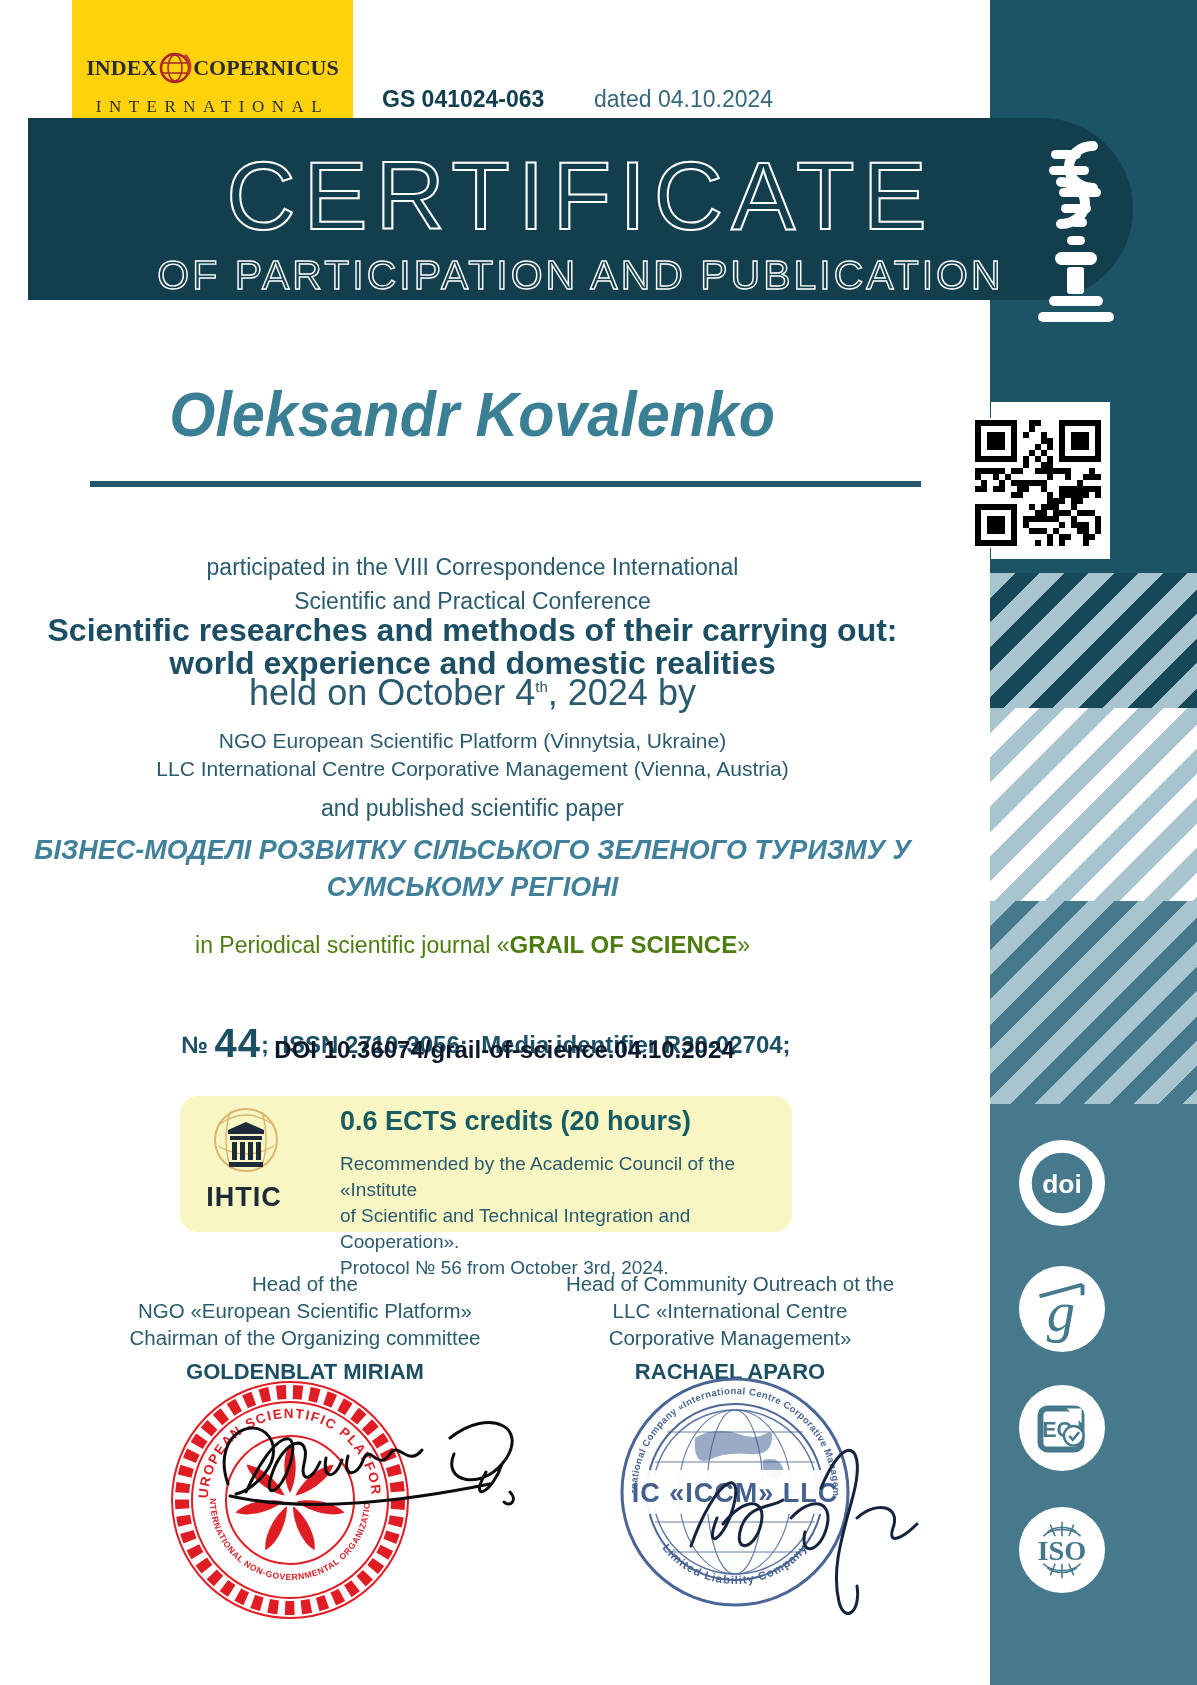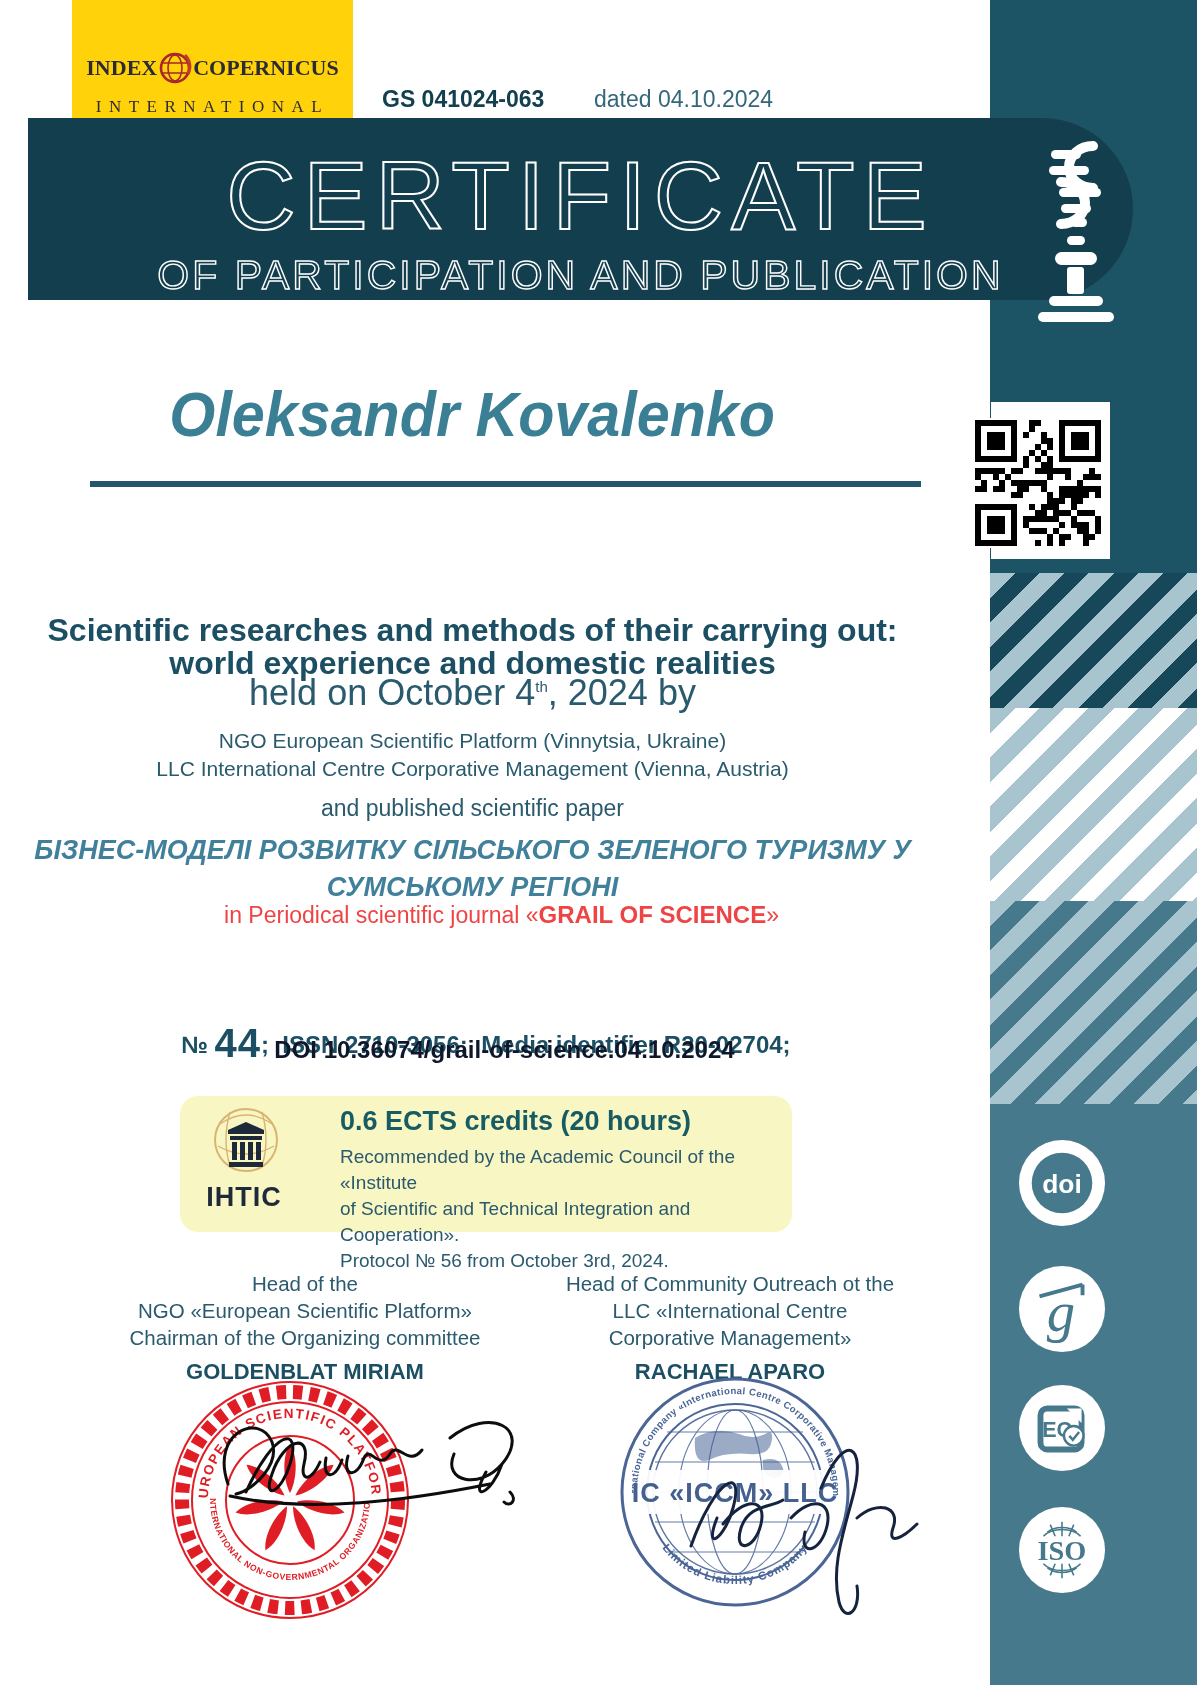--- a/index.html
+++ b/index.html
@@ -36,34 +36,34 @@
   .name{top:378px;font-size:63px;font-weight:bold;font-style:italic;color:#3b7f95;}
   .name>span{display:inline-block;transform:scaleX(.94);}
   .rule{position:absolute;left:90px;top:481px;width:831px;height:6px;background:#25566c;z-index:2;}
   .p1{top:550px;font-size:23px;line-height:34px;color:#2a5a6e;}
   .conf{top:614px;font-size:32px;line-height:33px;font-weight:bold;color:#1c4f63;}
   .held{top:672px;font-size:36px;color:#2a5a6e;}
   .held sup{font-size:15px;}
   .orgs{top:727px;font-size:21px;line-height:28px;color:#2a5a6e;}
   .publab{top:795px;font-size:23px;color:#2a5a6e;}
   .ukr{top:832px;font-size:27px;line-height:37px;font-weight:bold;font-style:italic;color:#41809a;}
-  .journal{top:901px;font-size:23px;color:#ef4444;margin-left:29px;}
+  .journal{top:931px;font-size:23px;color:#4d7c0f;}
   .journal b{font-size:24px;}
   .issue{top:993px;font-size:24px;font-weight:bold;color:#1c4f63;white-space:pre;}
   .issue .big{font-size:40px;vertical-align:-4px;letter-spacing:1px;}
   .doi-line{top:1036px;font-size:24px;font-weight:bold;color:#0f172a;margin-left:32px;}
   
   .ects{position:absolute;left:180px;top:1096px;width:612px;height:136px;background:#f8f6c3;
         border-radius:18px;z-index:2;}
   .ects-logo{position:absolute;left:30px;top:8px;}
   .ects-acro{position:absolute;left:14px;top:86px;width:100px;text-align:center;
              font-size:27px;font-weight:bold;color:#1e2a3a;letter-spacing:1px;}
   .ects-text{position:absolute;left:160px;top:10px;width:440px;text-align:left;}
   .ects-h{font-size:27px;font-weight:bold;color:#175b63;}
-  .ects-p{font-size:19px;line-height:26px;color:#2b5a6e;margin-top:7px;}
+  .ects-p{font-size:19px;line-height:26px;color:#2b5a6e;margin-top:14px;}
   
   .sig-col{position:absolute;top:1270px;width:430px;text-align:center;font-size:20.5px;
            line-height:27px;color:#2a5a6e;z-index:2;}
   .sig-left{left:90px;} .sig-right{left:515px;}
   .sig-name{font-size:22px;font-weight:bold;color:#1c4f63;margin-top:7px;}
   .stamp{position:absolute;z-index:2;}
   
   .qr-white{position:absolute;left:991px;top:402px;width:119px;height:157px;background:#fff;z-index:2;}
   .qr{position:absolute;left:973px;top:418px;display:grid;grid-template-columns:repeat(21,6px);
       grid-auto-rows:6px;z-index:3;background:#fff;padding:2px;}
@@ -598,20 +598,24 @@
       <i class="on"></i>
       <i class=""></i>
       <i class=""></i>
     </div>
 
   <div class="abs name">
     <span>Oleksandr Kovalenko</span>
   </div>
   <div class="rule"></div>
 
+  <div class="abs p1">
+    <div>participated in the VIII Correspondence International</div>
+    <div>Scientific and Practical Conference</div>
+  </div>
   <div class="abs conf">
     <div>Scientific researches and methods of their carrying out:</div>
     <div>world experience and domestic realities</div>
   </div>
   <div class="abs held">
     <span>held on October 4</span><sup>th</sup><span>, 2024 by</span>
   </div>
   <div class="abs orgs">
     <div>NGO European Scientific Platform (Vinnytsia, Ukraine)</div>
     <div>LLC International Centre Corporative Management (Vienna, Austria)</div>

